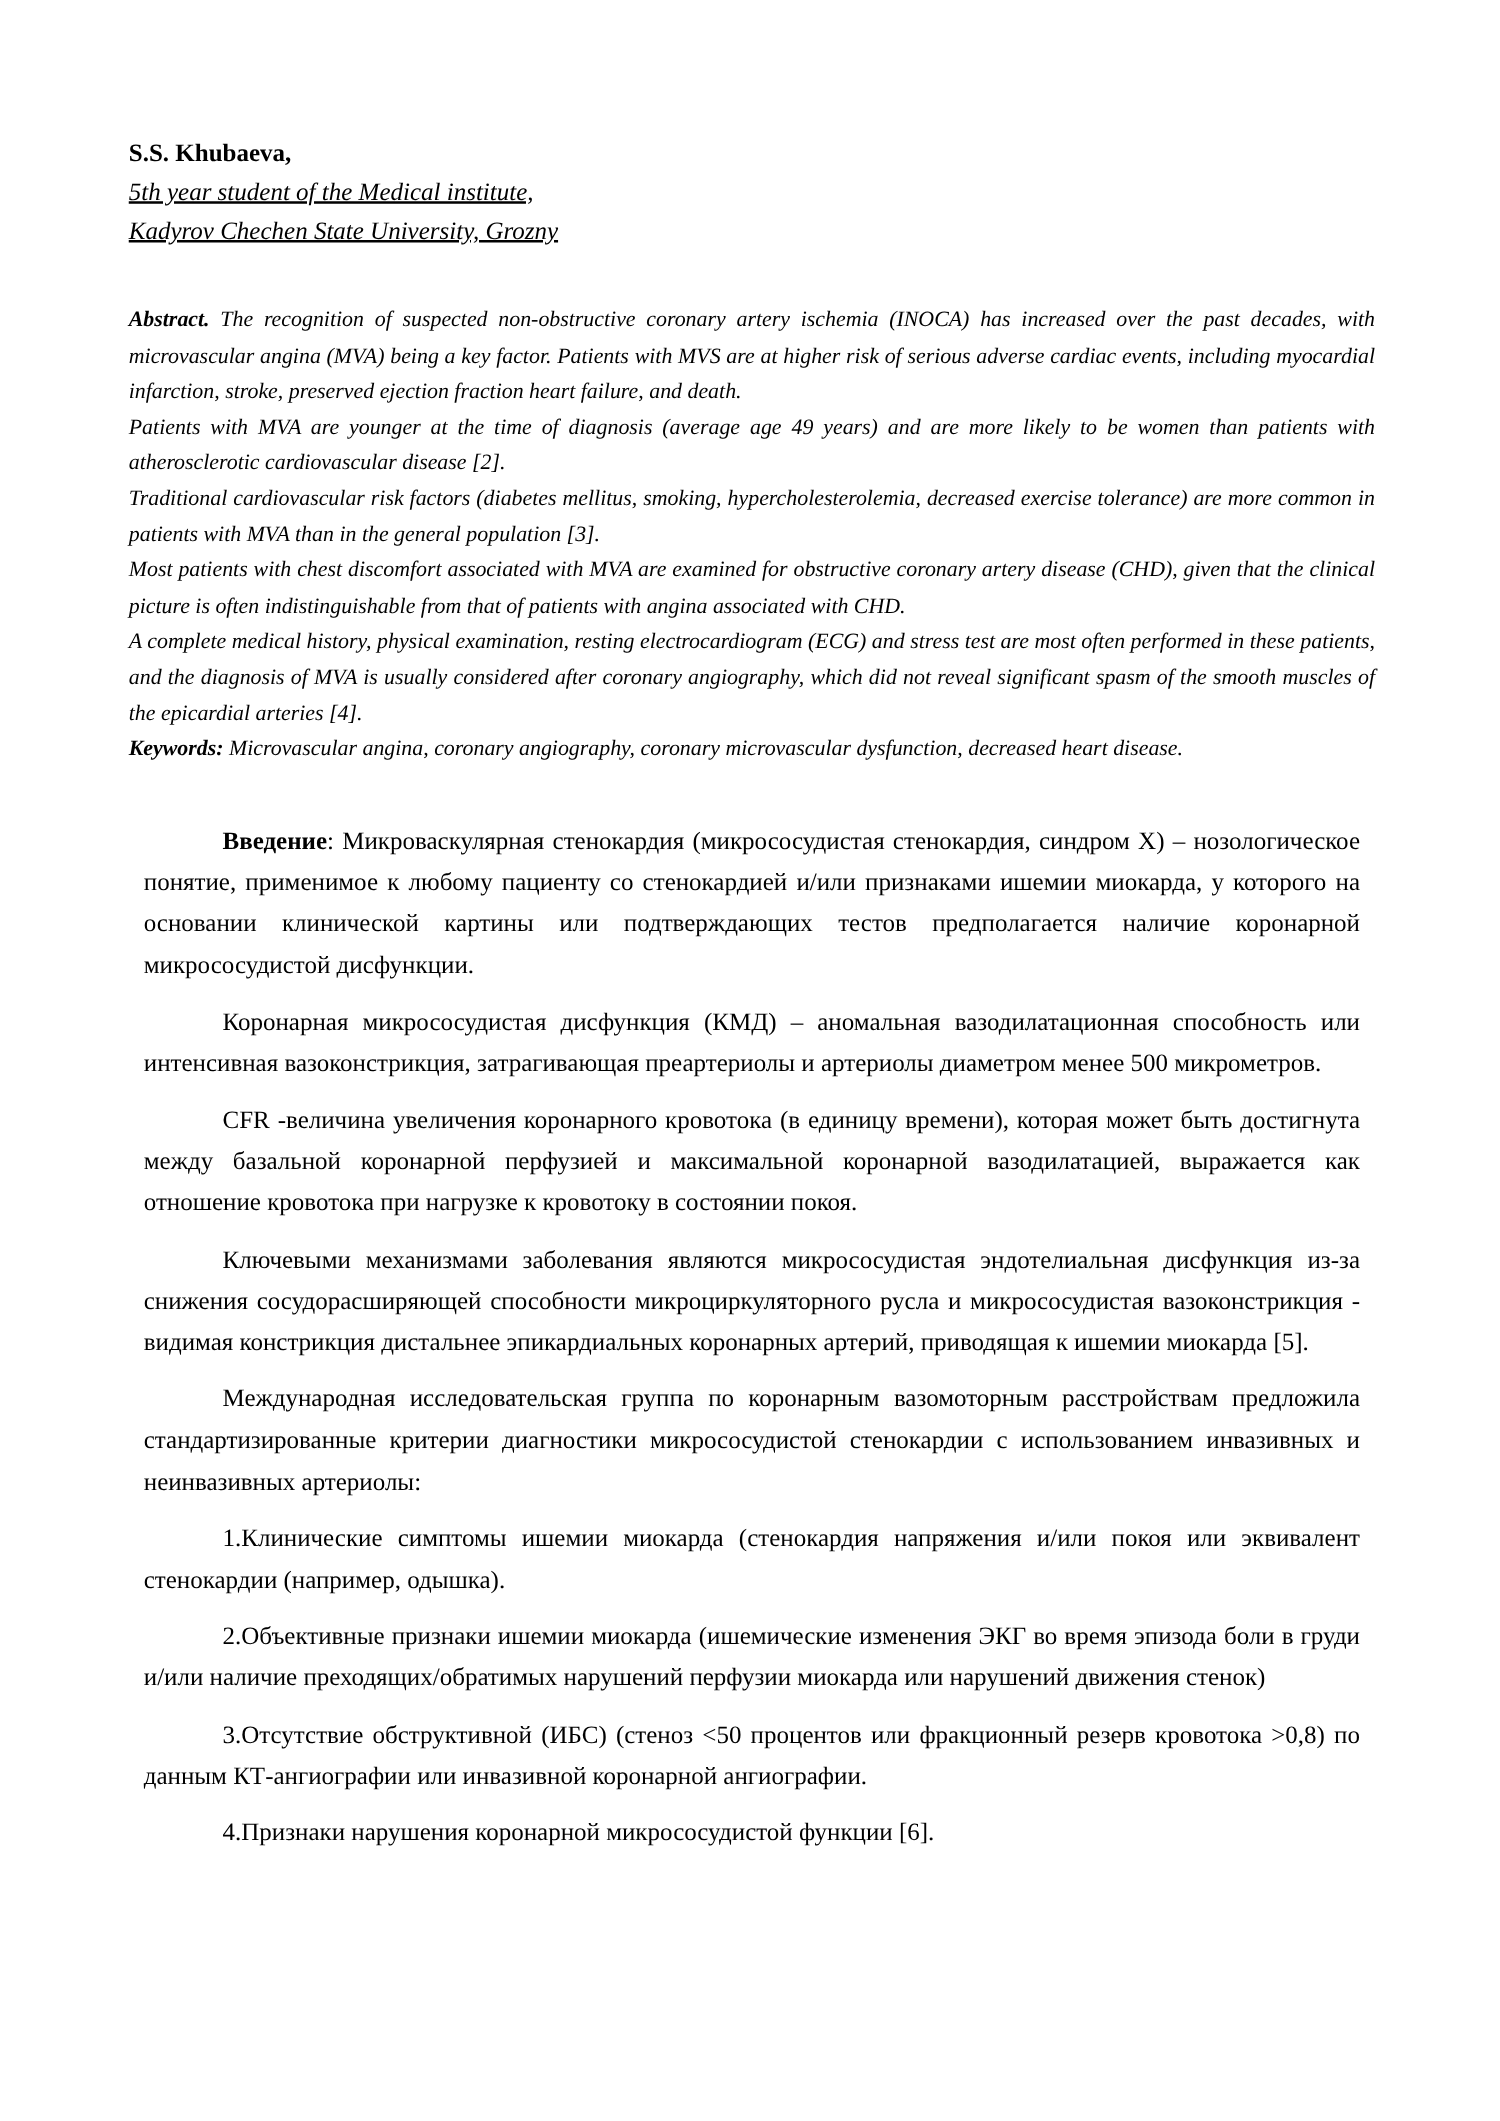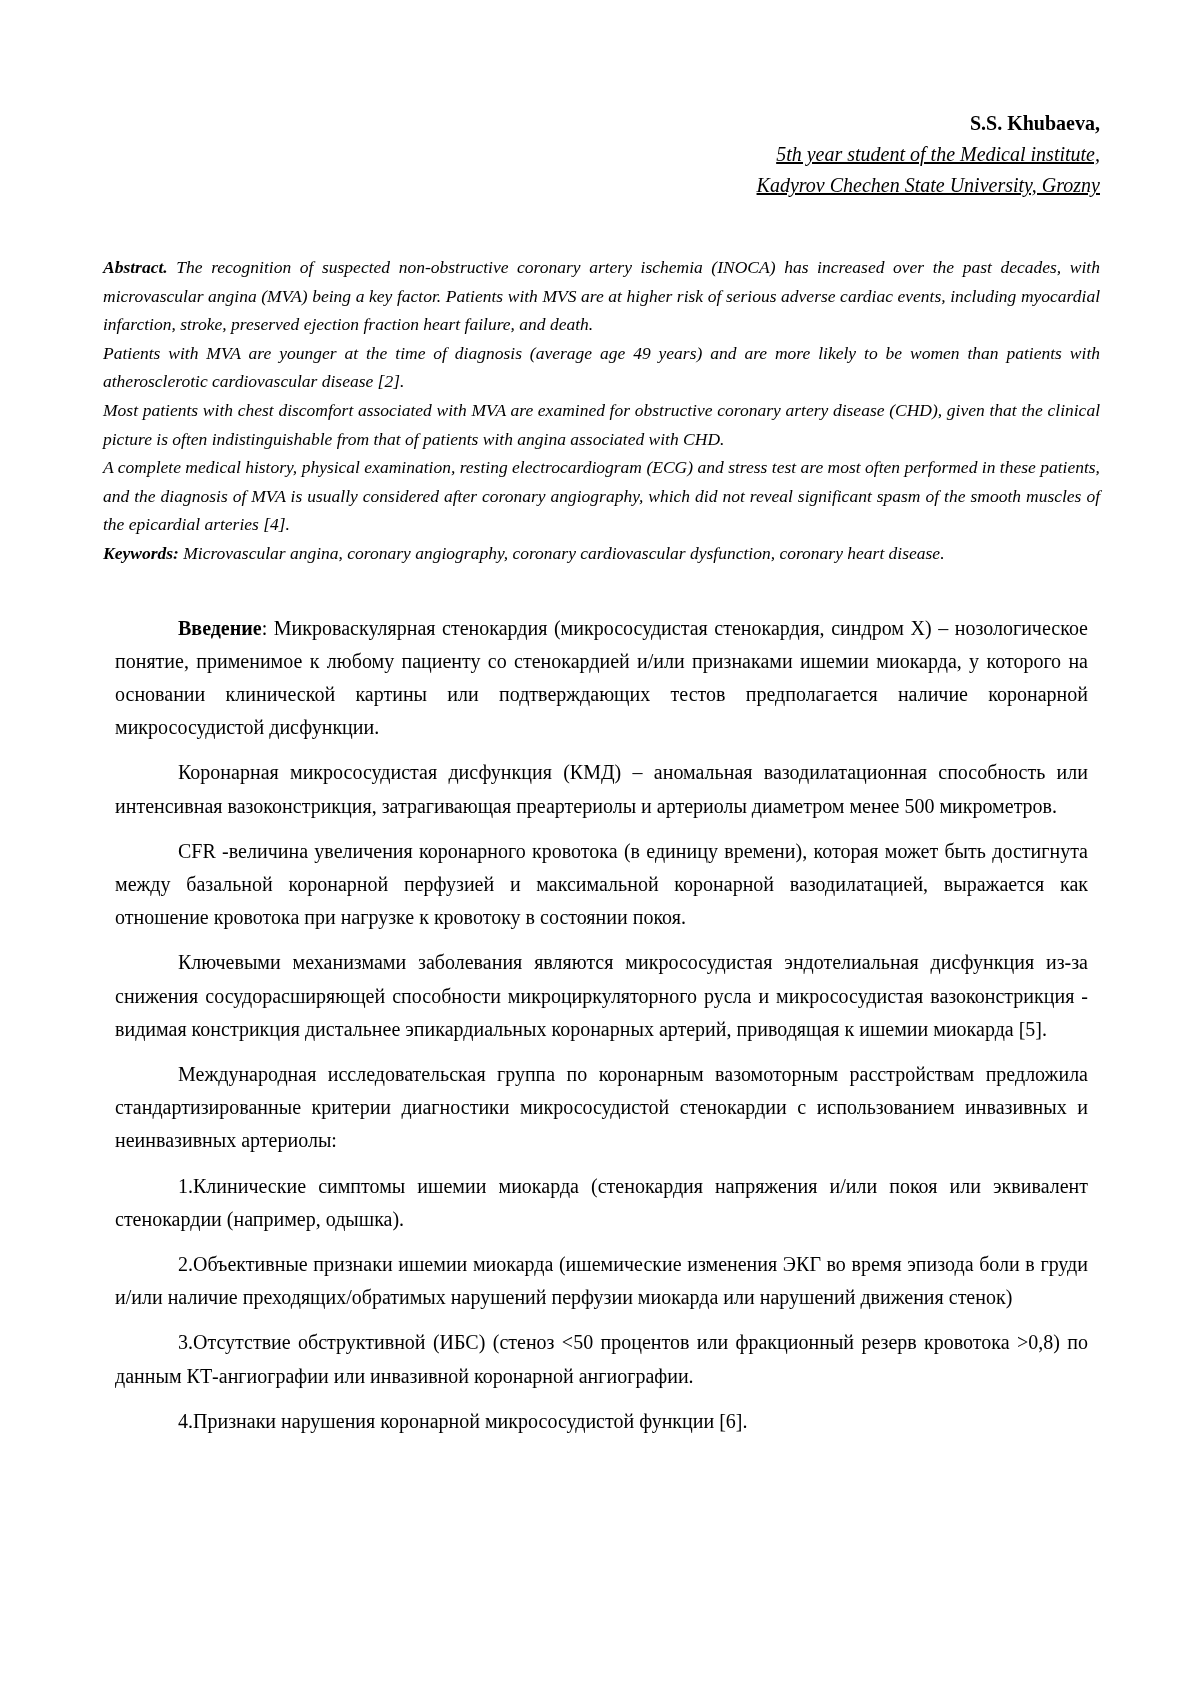--- a/index.html
+++ b/index.html
@@ -13,22 +13,22 @@
     height: 1697px;
     margin: 0 auto;
     background: #ffffff;
     box-sizing: border-box;
     padding: 108px 100px 40px 103px;
     font-family: "Liberation Serif", "DejaVu Serif", serif;
     color: #000000;
     overflow: hidden;
   }
   .header-block {
-    text-align: right;
-    margin-bottom: 52px;
+    text-align: left;
+    margin-bottom: 40px;
   }
   .author-name {
     font-weight: bold;
     font-size: 20px;
     line-height: 31px;
   }
   .affiliation {
     font-style: italic;
     font-size: 20px;
     line-height: 31px;
@@ -71,23 +71,24 @@
 
   <div class="header-block">
     <div class="author-name">S.S. Khubaeva,</div>
     <div class="affiliation">5th year student of the Medical institute,</div>
     <div class="affiliation">Kadyrov Chechen State University, Grozny</div>
   </div>
 
   <div class="abstract-block">
     <p><span class="abstract-label">Abstract.</span><span> The recognition of suspected non-obstructive coronary artery ischemia (INOCA) has increased over the past decades, with microvascular angina (MVA) being a key factor. Patients with MVS are at higher risk of serious adverse cardiac events, including myocardial infarction, stroke, preserved ejection fraction heart failure, and death.</span></p>
     <p>Patients with MVA are younger at the time of diagnosis (average age 49 years) and are more likely to be women than patients with atherosclerotic cardiovascular disease [2].</p>
+    <p>Traditional cardiovascular risk factors (diabetes mellitus, smoking, hypercholesterolemia, decreased exercise tolerance) are more common in patients with MVA than in the general population [3].</p>
     <p>Most patients with chest discomfort associated with MVA are examined for obstructive coronary artery disease (CHD), given that the clinical picture is often indistinguishable from that of patients with angina associated with CHD.</p>
     <p>A complete medical history, physical examination, resting electrocardiogram (ECG) and stress test are most often performed in these patients, and the diagnosis of MVA is usually considered after coronary angiography, which did not reveal significant spasm of the smooth muscles of the epicardial arteries [4].</p>
-    <p><span class="keywords-label">Keywords:</span><span> Microvascular angina, coronary angiography, coronary cardiovascular dysfunction, coronary heart disease.</span></p>
+    <p><span class="keywords-label">Keywords:</span><span> Microvascular angina, coronary angiography, coronary microvascular dysfunction, decreased heart disease.</span></p>
   </div>
 
   <div class="body-block">
     <p><span class="intro-label">Введение</span><span>: Микроваскулярная стенокардия (микрососудистая стенокардия, синдром Х) – нозологическое понятие, применимое к любому пациенту со стенокардией и/или признаками ишемии миокарда, у которого на основании клинической картины или подтверждающих тестов предполагается наличие коронарной микрососудистой дисфункции.</span></p>
     <p>Коронарная микрососудистая дисфункция (КМД) – аномальная вазодилатационная способность или интенсивная вазоконстрикция, затрагивающая преартериолы и артериолы диаметром менее 500 микрометров.</p>
     <p>CFR -величина увеличения коронарного кровотока (в единицу времени), которая может быть достигнута между базальной коронарной перфузией и максимальной коронарной вазодилатацией,  выражается как отношение кровотока при нагрузке к кровотоку в состоянии покоя.</p>
     <p>Ключевыми механизмами заболевания являются микрососудистая эндотелиальная дисфункция из-за снижения сосудорасширяющей способности микроциркуляторного русла и микрососудистая вазоконстрикция - видимая констрикция дистальнее эпикардиальных коронарных артерий, приводящая к ишемии миокарда [5].</p>
     <p>Международная исследовательская группа по коронарным вазомоторным расстройствам предложила стандартизированные критерии диагностики микрососудистой стенокардии с использованием инвазивных и неинвазивных артериолы:</p>
     <p>1.Клинические симптомы ишемии миокарда (стенокардия напряжения и/или покоя или эквивалент стенокардии (например, одышка).</p>
     <p>2.Объективные признаки ишемии миокарда (ишемические изменения ЭКГ во время эпизода боли в груди и/или наличие преходящих/обратимых нарушений перфузии миокарда или нарушений движения стенок)</p>

